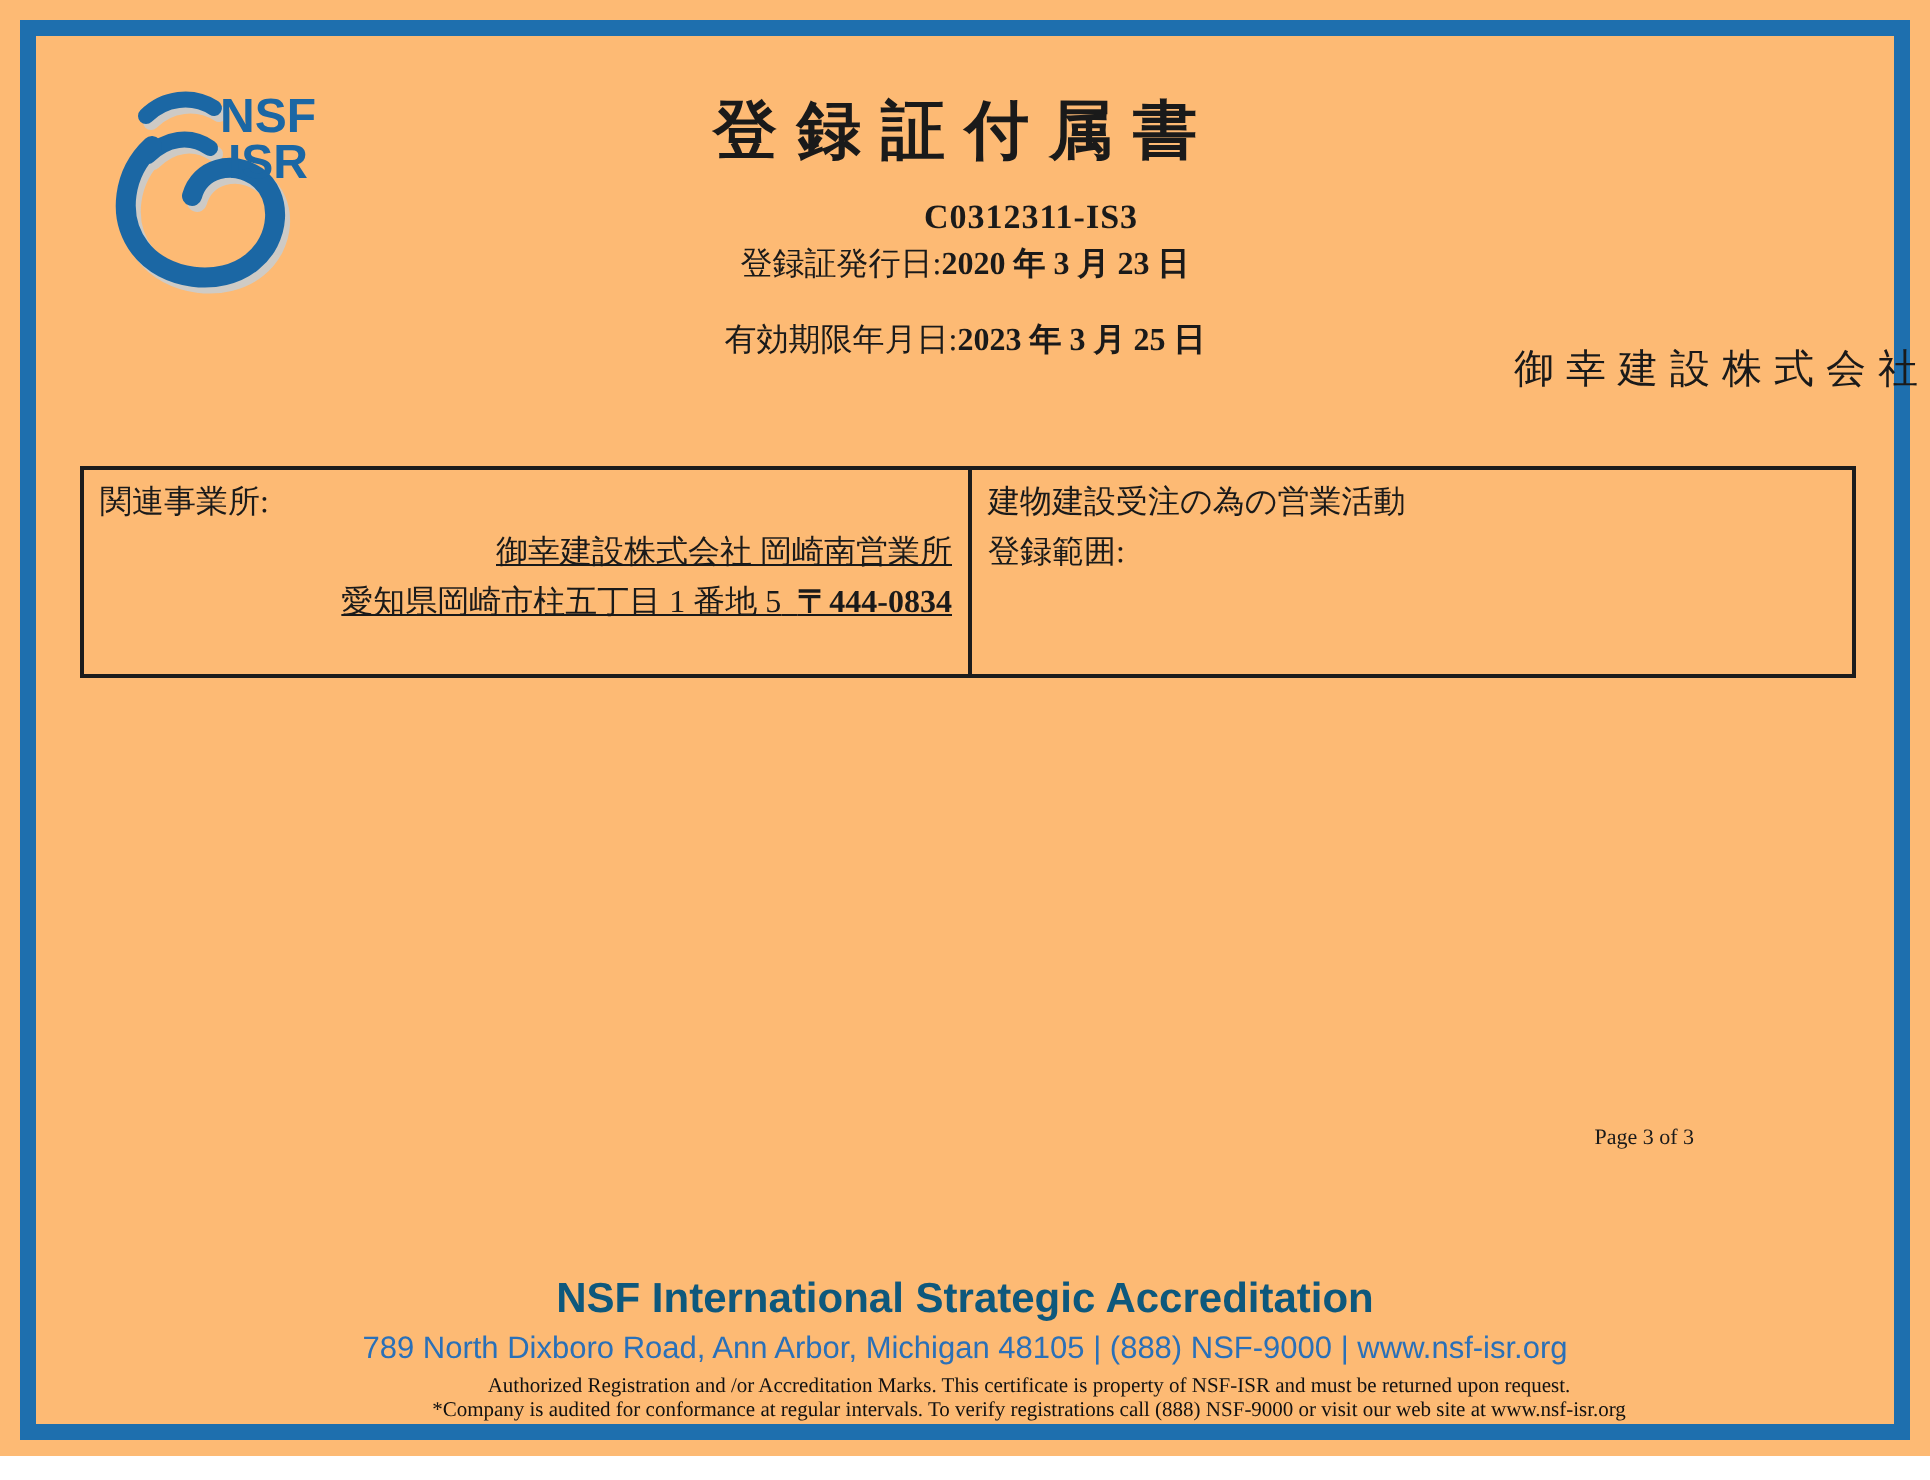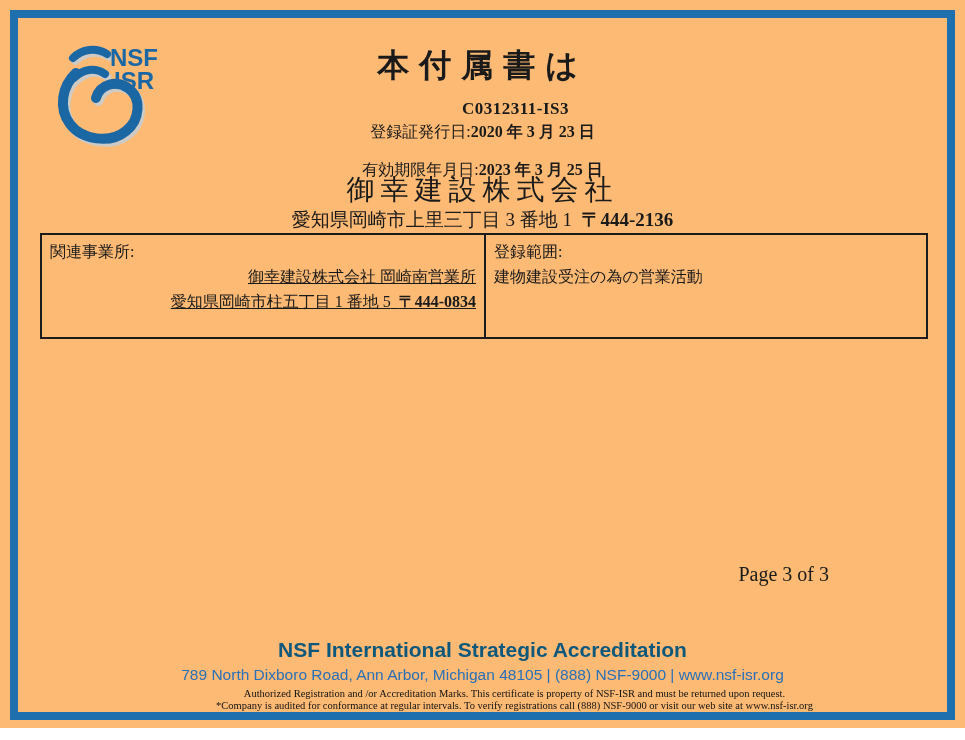--- a/index.html
+++ b/index.html
@@ -23,38 +23,38 @@
   .logo{position:absolute;left:52px;top:40px;width:122px;height:108px;}
 
   
   .title{top:44px;font-size:32px;font-weight:700;letter-spacing:10px;}
   .cert-no{top:99px;font-size:17px;font-weight:700;letter-spacing:.5px;margin-left:33px;}
   .date-line{font-size:16px;}
   .issue-line{top:122px;}
   .expiry-line{top:160px;}
   .date-line b{font-weight:700;}
 
-  .company-name{top:171px;font-size:28px;letter-spacing:6px;}
+  .company-name{top:171px;font-size:20px;letter-spacing:6px;text-align:right;}
   .company-address{top:207px;font-size:19px;}
   .company-address b{font-weight:700;}
 
   
   .info-table{
     position:absolute;left:40px;top:233px;width:888px;height:106px;
     border:2px solid #1c1c1c;box-sizing:border-box;display:flex;
   }
   .cell{box-sizing:border-box;padding:4px 8px;font-size:16px;line-height:25px;}
   .cell-left{width:444px;border-right:2px solid #1c1c1c;}
   .cell-right{flex:1;}
   .cell-label{text-align:left;}
   .cell-centered{text-align:right;text-decoration:underline;}
   .cell b{font-weight:700;}
 
   .validity-note{top:541px;font-size:16.5px;letter-spacing:1px;}
-  .page-number{position:absolute;top:563px;right:136px;font-size:20px;}
+  .page-number{position:absolute;top:563px;right:118px;font-size:11px;}
 
   
   .footer-org{
     top:638px;font-size:21px;font-weight:700;
     font-family:"Liberation Sans","DejaVu Sans",sans-serif;color:#0e587c;
   }
   .footer-address{
     top:666px;font-size:15.5px;
     font-family:"Liberation Sans","DejaVu Sans",sans-serif;color:#2a70b8;
   }
@@ -81,39 +81,38 @@
       <g fill="none" stroke="#1b67a4" stroke-linecap="round">
         <path d="M55 14 C 44 7 30 9 21 18" stroke-width="8"></path>
         <path d="M53 34 C 43 27 31 29 22 38" stroke-width="8"></path>
         <path d="M24 33 C 10 46 6 68 18 84 C 30 100 58 104 74 91 C 88 80 90 58 76 48 C 64 40 48 44 44 58" stroke-width="10"></path>
       </g>
       <text x="58" y="26" font-family="Liberation Sans, DejaVu Sans, sans-serif" font-size="24" font-weight="bold" fill="#1b67a4">NSF</text>
       <text x="62" y="49" font-family="Liberation Sans, DejaVu Sans, sans-serif" font-size="24" font-weight="bold" fill="#1b67a4">ISR</text>
     </svg>
   </div>
 
-  <div class="centered title">本付属書は</div>
+  <div class="centered title">登録証付属書</div>
   <div class="centered cert-no">C0312311-IS3</div>
 
   <div class="centered date-line issue-line"><span>登録証発行日:</span><b>2020 年 3 月 23 日</b></div>
 
   <div class="centered date-line expiry-line"><span>有効期限年月日:</span><b>2023 年 3 月 25 日</b></div>
 
   <div class="centered company-name">御幸建設株式会社</div>
-  <div class="centered company-address"><span>愛知県岡崎市上里三丁目 3 番地 1</span>&nbsp;&nbsp;<b>〒444-2136</b></div>
 
   <div class="info-table">
     <div class="cell cell-left">
       <div class="cell-label">関連事業所:</div>
       <div class="cell-centered">御幸建設株式会社  岡崎南営業所</div>
       <div class="cell-centered"><span>愛知県岡崎市柱五丁目 1 番地 5</span>&nbsp;&nbsp;<b>〒444-0834</b></div>
     </div>
     <div class="cell cell-right">
+      <div class="cell-label">建物建設受注の為の営業活動</div>
       <div class="cell-label">登録範囲:</div>
-      <div class="cell-label">建物建設受注の為の営業活動</div>
     </div>
   </div>
 
   <div class="page-number">Page 3 of 3</div>
 
   <div class="centered footer-org">NSF International Strategic Accreditation</div>
   <div class="centered footer-address">789 North Dixboro Road, Ann Arbor, Michigan 48105 | (888) NSF-9000 | www.nsf-isr.org</div>
   <div class="centered fine-print fine-1">Authorized Registration and /or Accreditation Marks. This certificate is property of NSF-ISR and must be returned upon request.</div>
   <div class="centered fine-print fine-2">*Company is audited for conformance at regular intervals. To verify registrations call (888) NSF-9000 or visit our web site at www.nsf-isr.org</div>
 

